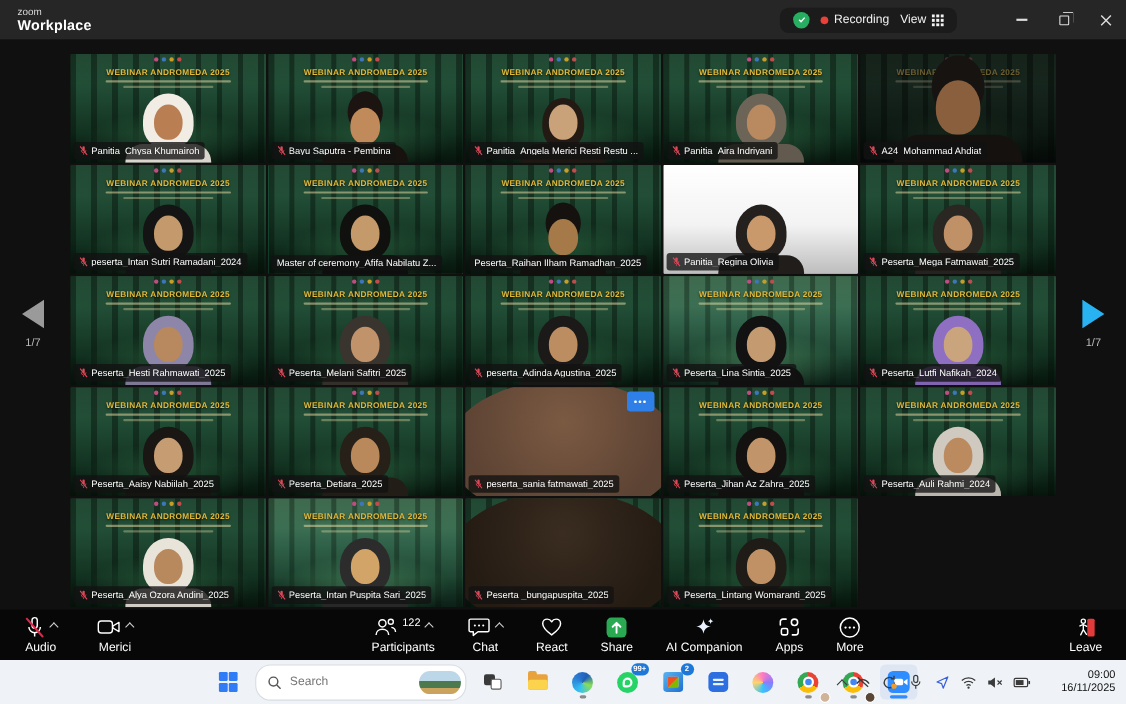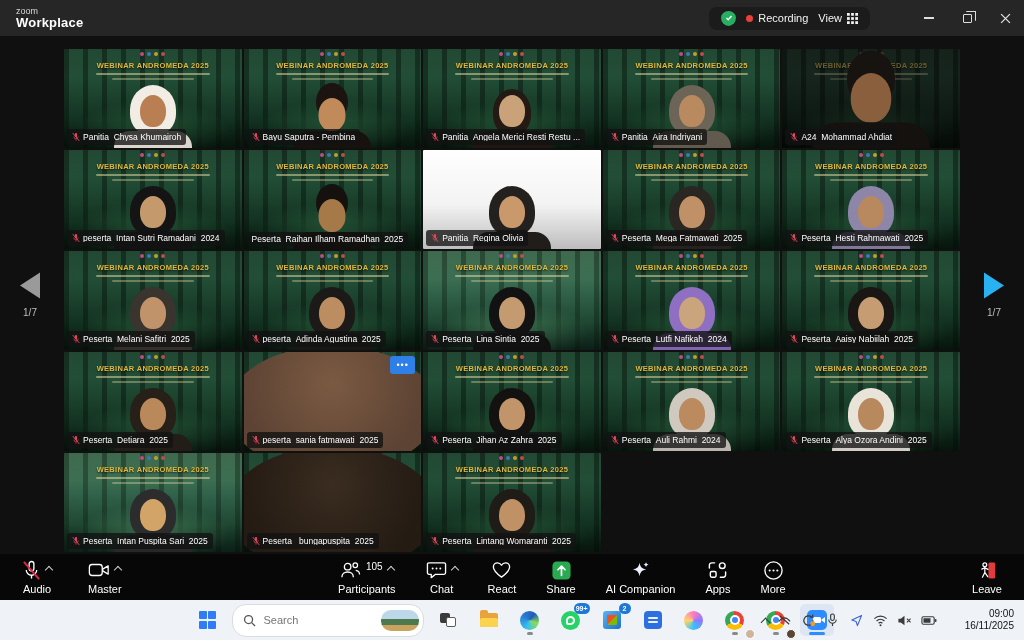--- a/index.html
+++ b/index.html
@@ -355,20 +355,44 @@
     <div class="name-chip">
       <svg class="mic-muted" width="8" height="10" viewBox="0 0 12 14">
         <rect x="4.4" y="1" width="3.2" height="6.5" rx="1.6" fill="currentColor"></rect>
         <path d="M2.8 6.2a3.2 3.6 0 0 0 6.4 0" fill="none" stroke="currentColor" stroke-width="1.1"></path>
         <line x1="6" y1="10.4" x2="6" y2="12.4" stroke="currentColor" stroke-width="1.1"></line>
         <line x1="1.2" y1="1.2" x2="10.8" y2="12.8" stroke="currentColor" stroke-width="1.5"></line>
       </svg>
       <span class="name-text">peserta_Intan Sutri Ramadani_2024</span>
     </div>
   </div>
+        <div class="tile v-forest style-hijab active" style="--hood: #10100f; --skin: #c59a6b;">
+    <div class="poster">
+      <div class="poster-logos">
+              <i></i>
+              <i></i>
+              <i></i>
+              <i></i>
+            </div>
+      <div class="poster-title">WEBINAR ANDROMEDA 2025</div>
+      <div class="poster-sub"></div>
+      <div class="poster-sub s2"></div>
+    </div>
+
+    <div class="avatar">
+      <div class="hood"></div>
+      <div class="face"></div>
+      <div class="shoulders"></div>
+    </div>
+
+    <div class="name-chip">
+
+      <span class="name-text">Master of ceremony_Afifa Nabilatu Z...</span>
+    </div>
+  </div>
         <div class="tile v-forest style-man" style="--hood: #15110e; --skin: #a57948;">
     <div class="poster">
       <div class="poster-logos">
               <i></i>
               <i></i>
               <i></i>
               <i></i>
             </div>
       <div class="poster-title">WEBINAR ANDROMEDA 2025</div>
       <div class="poster-sub"></div>
@@ -863,34 +887,34 @@
         <span class="tb-label">Audio</span>
       </div>
       <div class="tb-item">
         <div class="tb-icon-row">
           <svg width="22" height="20" viewBox="0 0 24 20">
             <rect x="1.5" y="4" width="14" height="12" rx="3" fill="none" stroke="#fff" stroke-width="1.4"></rect>
             <path d="M16 9 L22 5.5 V14.5 L16 11 Z" fill="none" stroke="#fff" stroke-width="1.4" stroke-linejoin="round"></path>
           </svg>
           <span class="caret"></span>
         </div>
-        <span class="tb-label">Master</span>
+        <span class="tb-label">Merici</span>
       </div>
     </div>
 
     <div class="tb-center">
       <div class="tb-item">
         <div class="tb-icon-row">
           <svg width="21" height="20" viewBox="0 0 22 20">
             <circle cx="8" cy="6.5" r="3.4" fill="none" stroke="#fff" stroke-width="1.4"></circle>
             <path d="M2 17.5c0-3.4 2.7-5.4 6-5.4s6 2 6 5.4" fill="none" stroke="#fff" stroke-width="1.4"></path>
             <circle cx="16" cy="5" r="2.4" fill="none" stroke="#fff" stroke-width="1.3"></circle>
             <path d="M16.5 10.3c2.3.3 4 2 4 4.4" fill="none" stroke="#fff" stroke-width="1.3"></path>
           </svg>
-          <span class="tb-count">105</span>
+          <span class="tb-count">122</span>
           <span class="caret"></span>
         </div>
         <span class="tb-label">Participants</span>
       </div>
       <div class="tb-item">
         <div class="tb-icon-row">
           <svg width="21" height="20" viewBox="0 0 22 20">
             <path d="M3 2.5h16a1.5 1.5 0 0 1 1.5 1.5v9a1.5 1.5 0 0 1-1.5 1.5h-9l-4.5 3.5v-3.5H3A1.5 1.5 0 0 1 1.5 13V4A1.5 1.5 0 0 1 3 2.5Z" fill="none" stroke="#fff" stroke-width="1.4" stroke-linejoin="round"></path>
             <circle cx="7" cy="8.5" r="1" fill="#fff"></circle>
               <circle cx="11" cy="8.5" r="1" fill="#fff"></circle>

